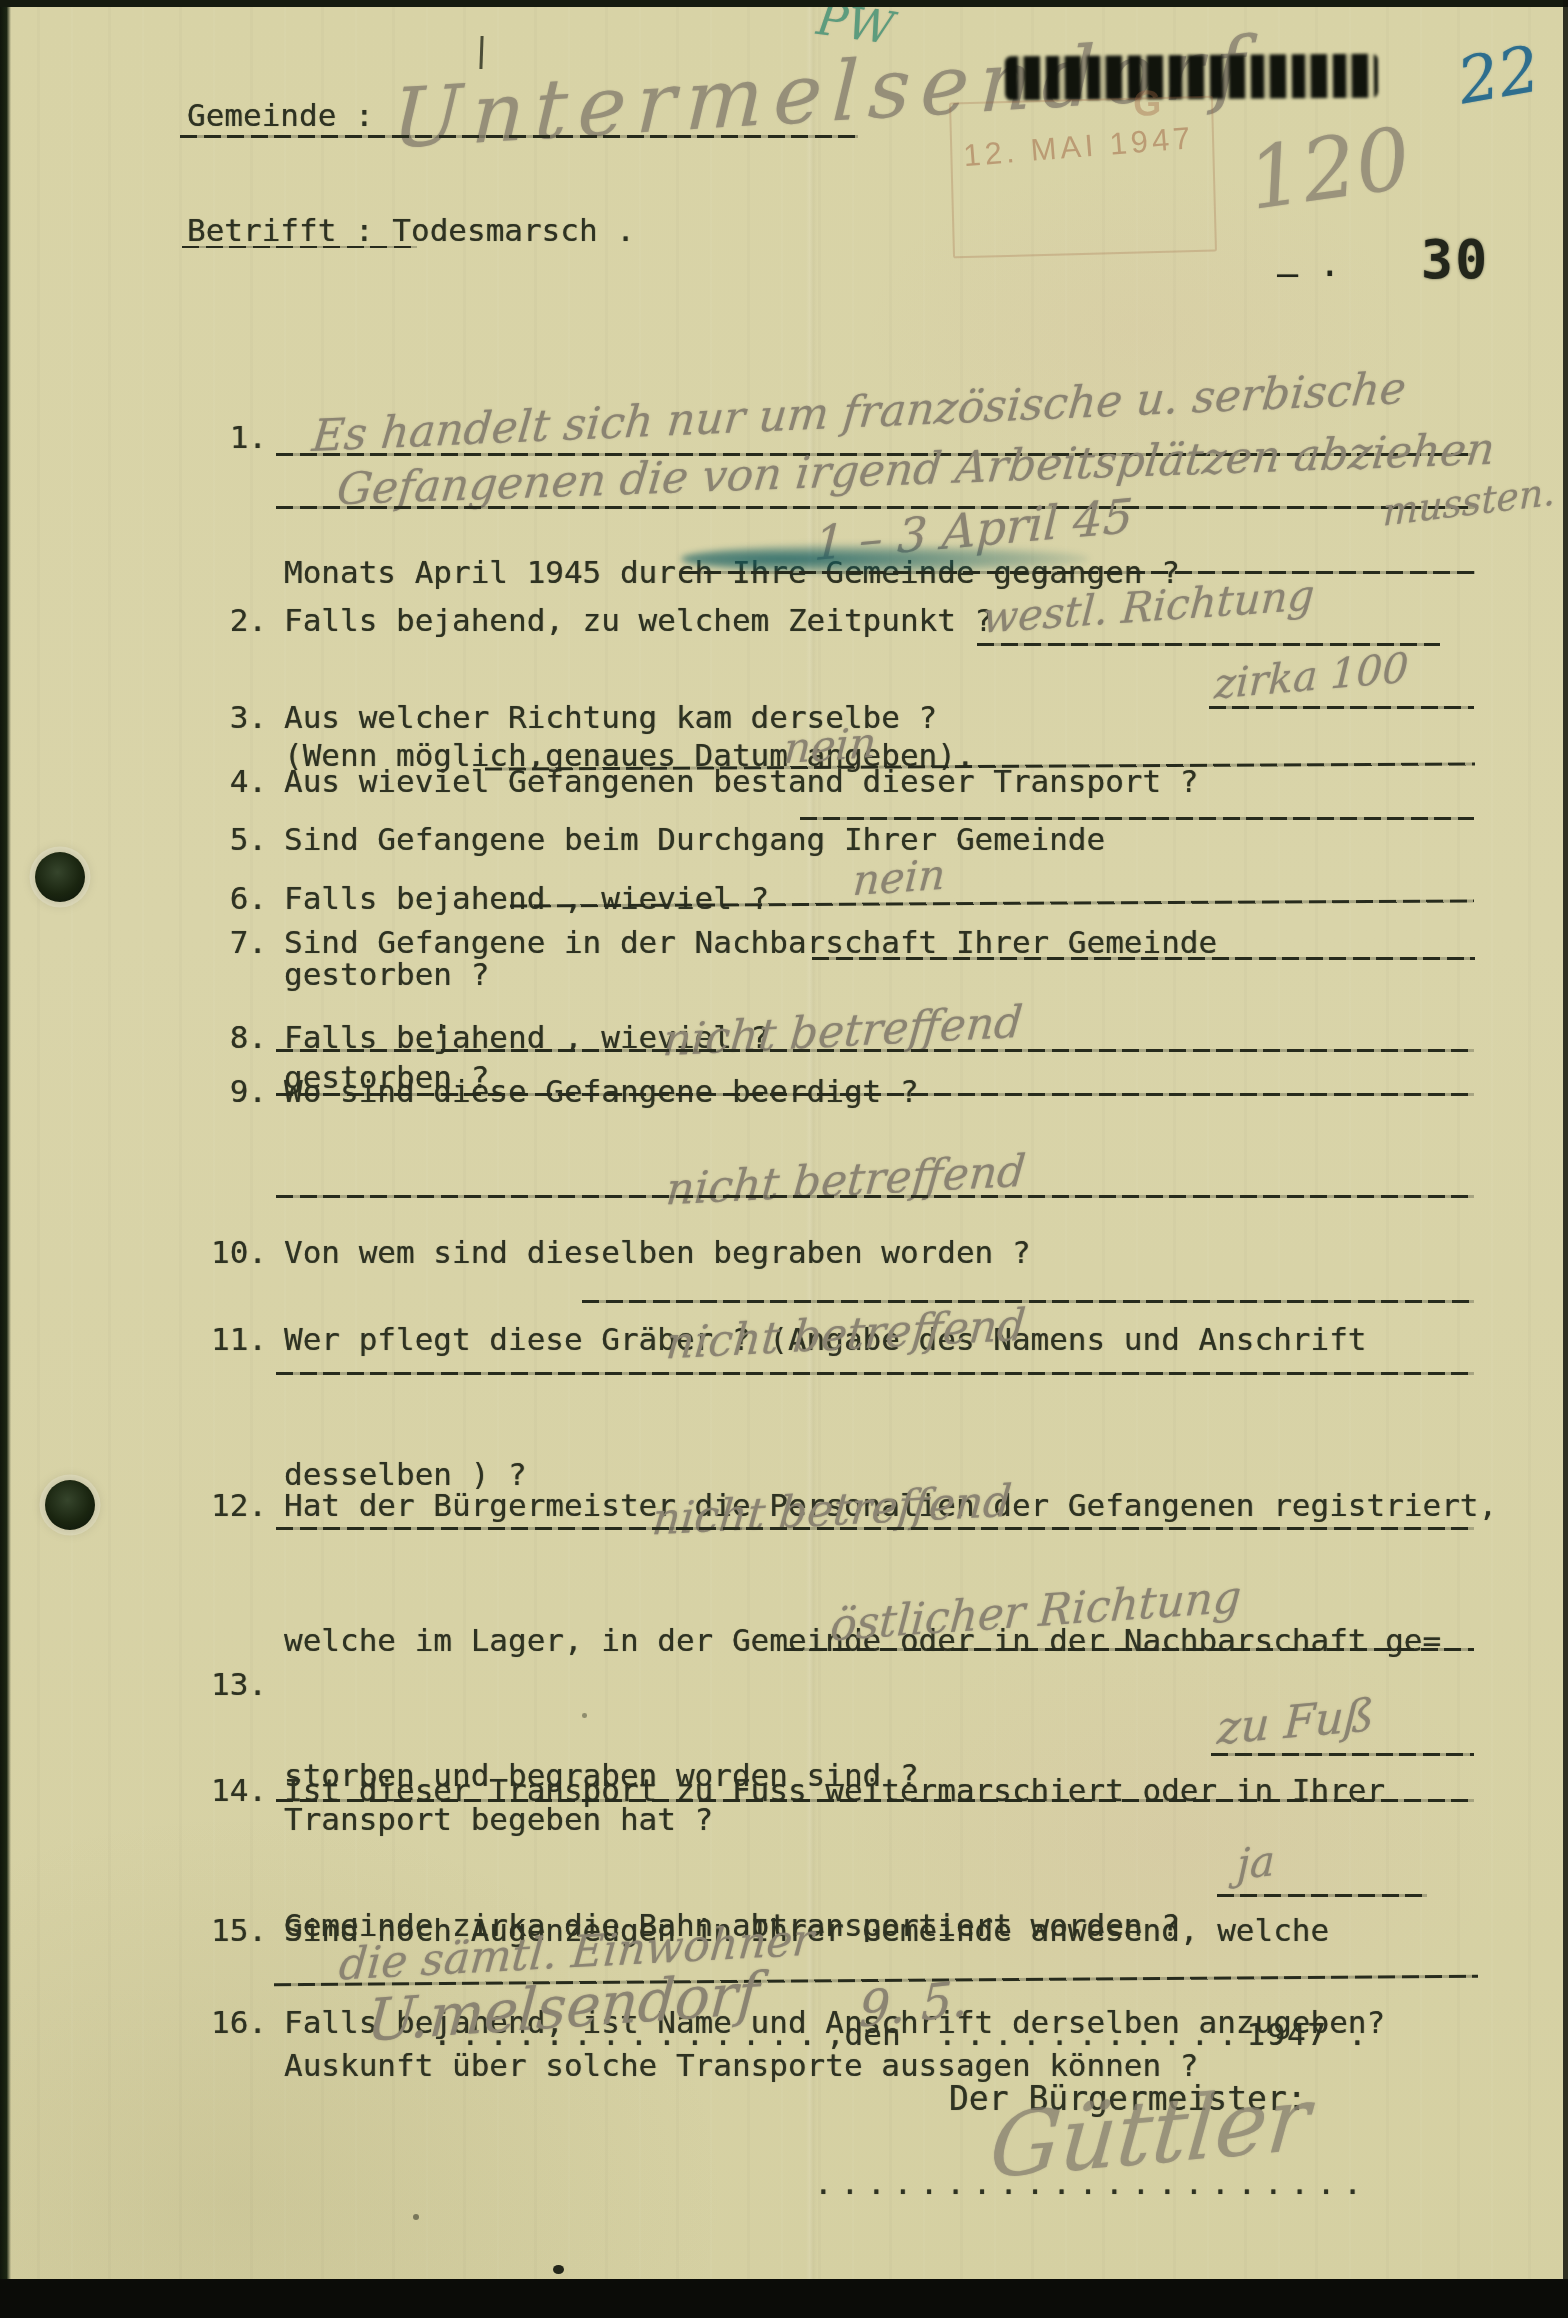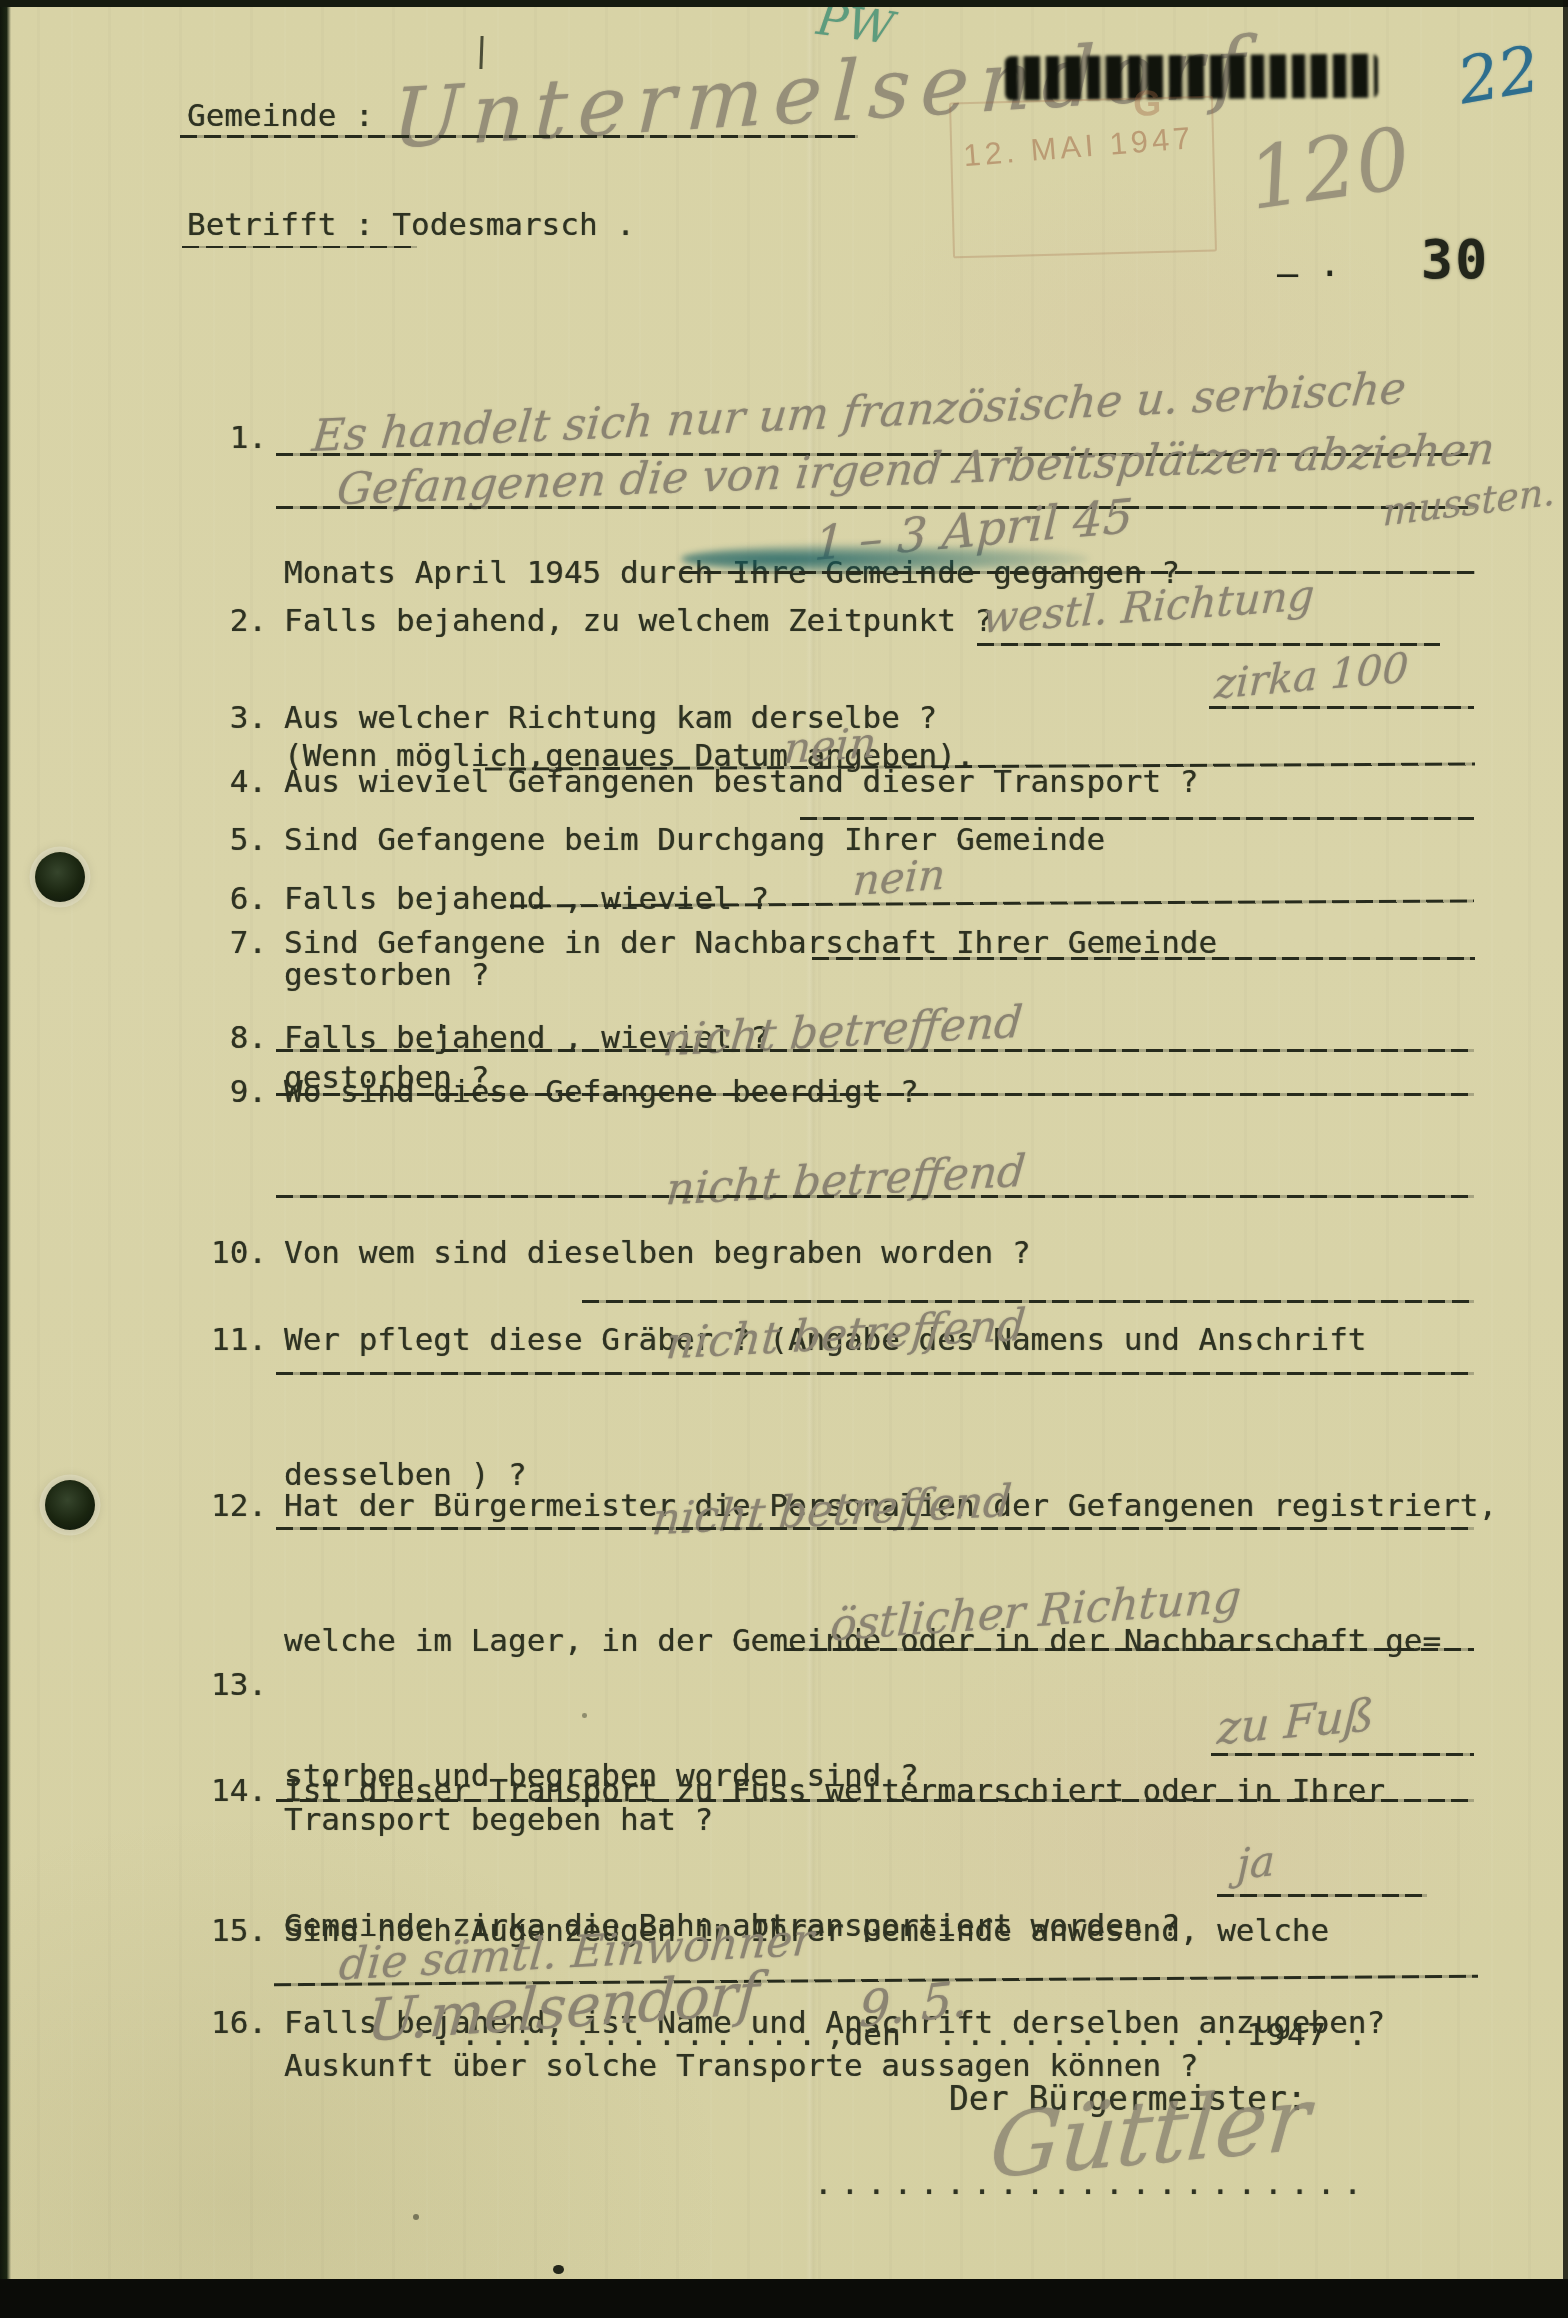--- a/index.html
+++ b/index.html
@@ -57,21 +57,21 @@
 </head>
 <body>
 
 <div class="page">
   <div class="fold"></div>
 
   <div class="hw" style="left:392px; top:45px; font-size:82px; letter-spacing:10.2px; transform:rotate(-3.5deg) skewX(-6deg); opacity:.85;">Untermelsendorf</div>
   <div class="typed" style="left:187px; top:93px;">Gemeinde :</div>
   <div class="rule" style="left:180px; top:135px; width:678px;"></div>
 
-  <div class="typed" style="left:187px; top:202px;"><span>Betrifft</span><span> </span><span>: Todesmarsch .</span></div>
+  <div class="typed" style="left:187px; top:208px;"><span>Betrifft</span><span> </span><span>: Todesmarsch .</span></div>
   <div class="rule thin" style="left:182px; top:246px; width:235px;"></div>
 
   <div class="hw" style="left:817px; top:-3.1px; font-size:45px; color:#3f8f74; transform:rotate(8deg); opacity:.8;">PW</div>
   <div class="redact"></div>
   <div class="hw" style="left:1458px; top:38px; font-size:64px; color:#2e6e8e; transform:rotate(-10deg); text-shadow:0 0 1.6px rgba(46,110,142,.5);">22</div>
   <div class="stamp">
     <div class="sletter">G</div>
     <div class="sdate">12. MAI 1947</div>
   </div>
   <div class="hw" style="left:1248px; top:119px; font-size:85px; transform:rotate(-8deg); opacity:.8;">120</div>

